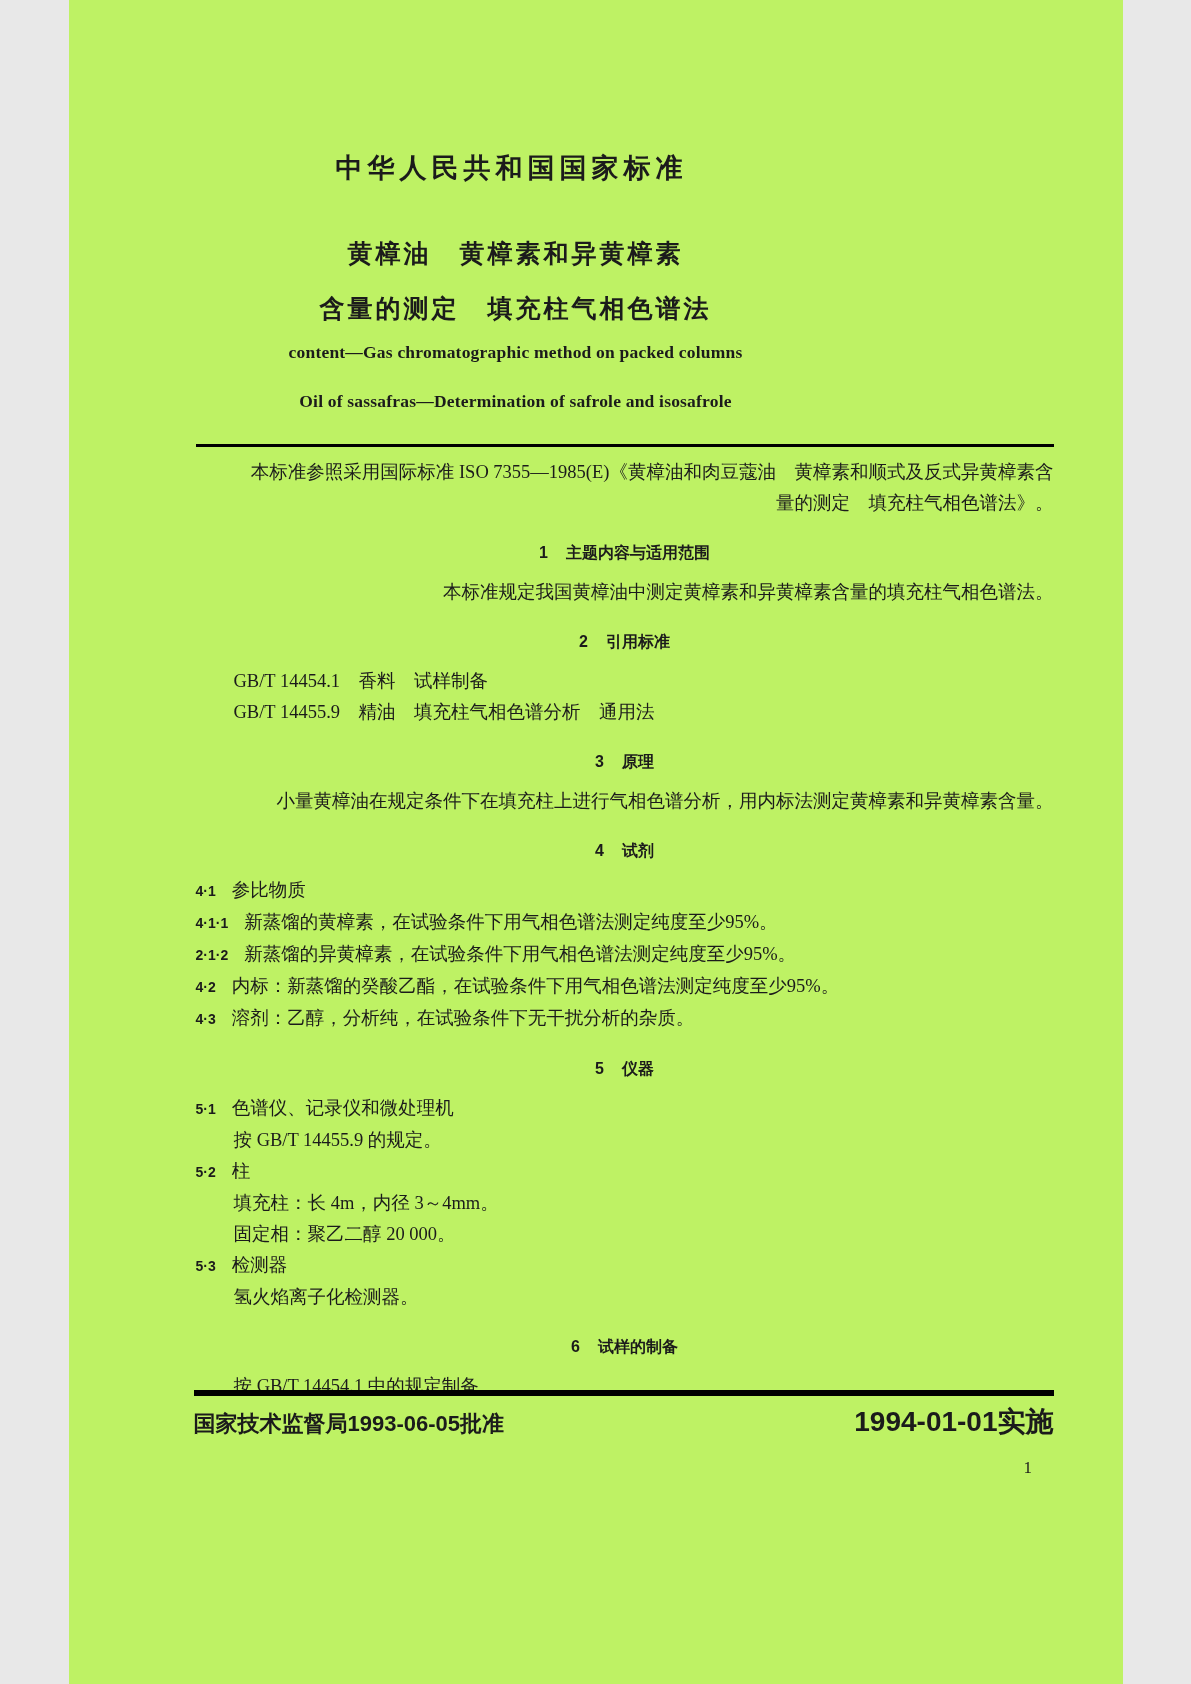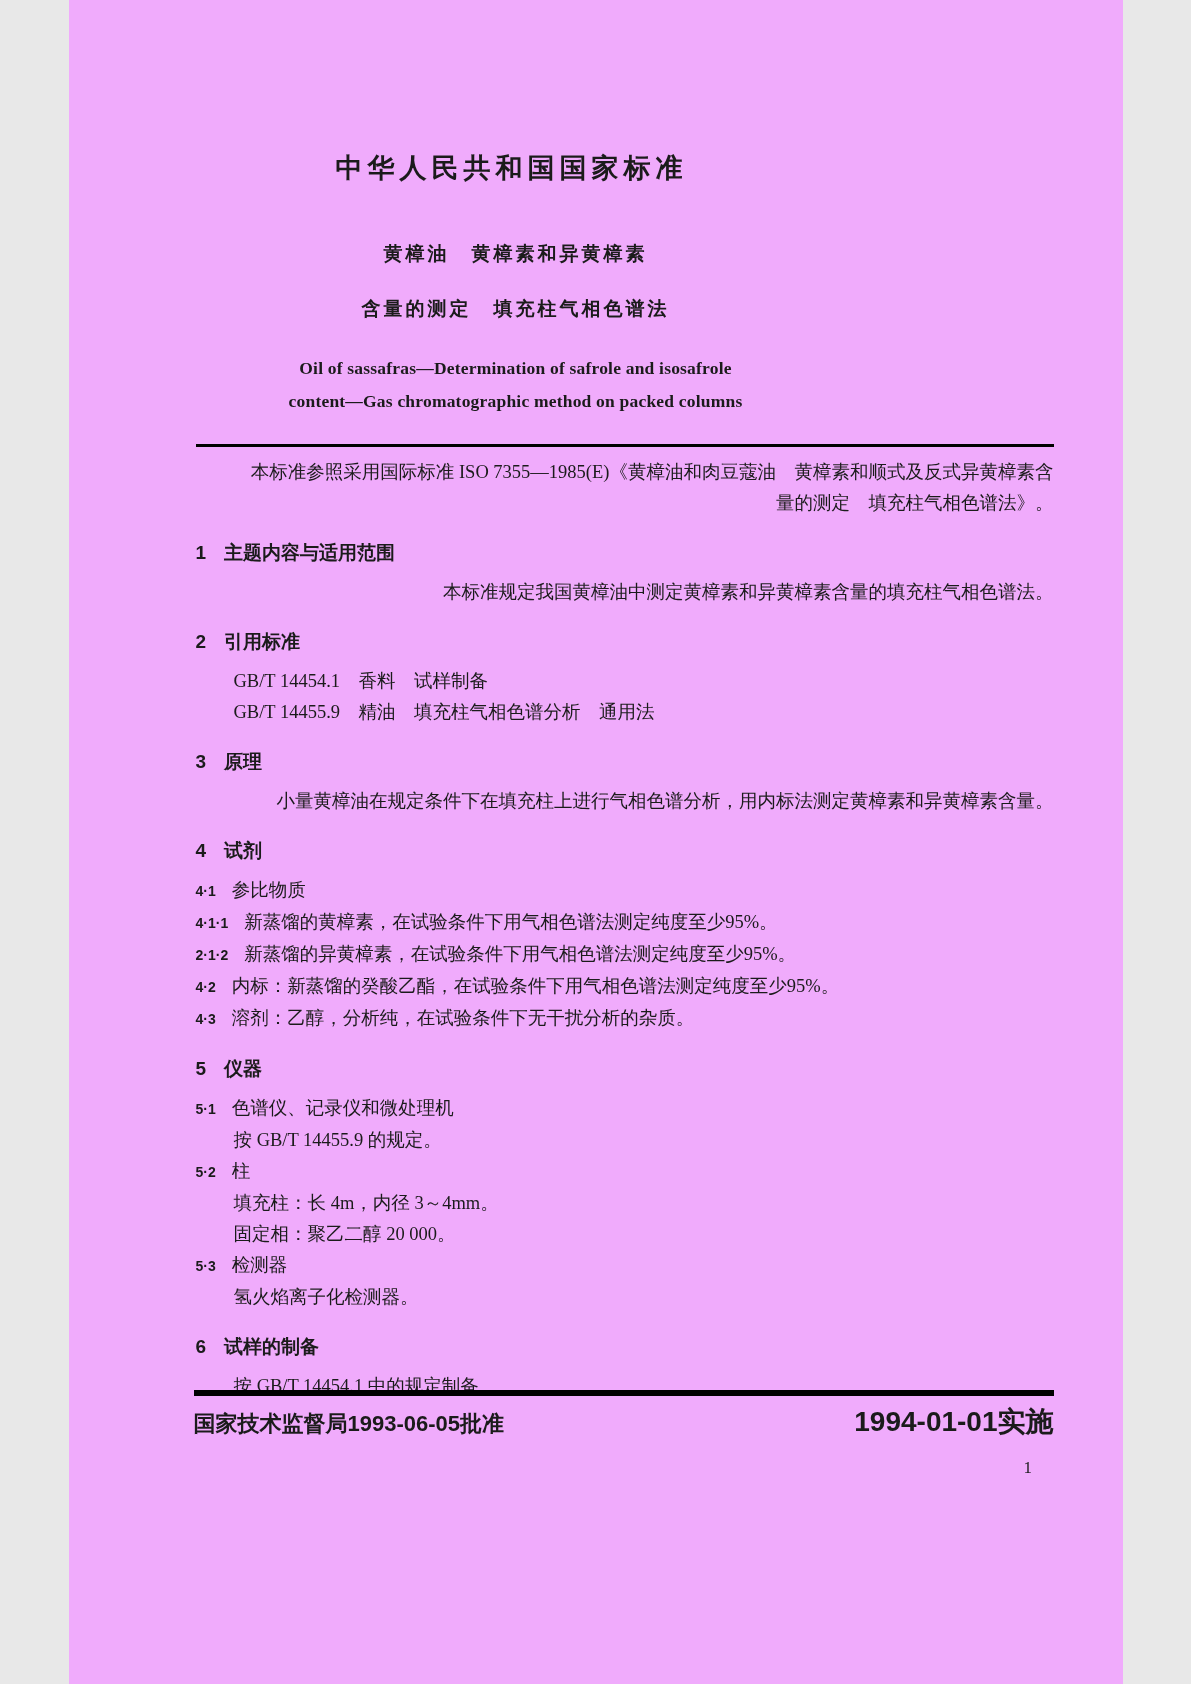--- a/index.html
+++ b/index.html
@@ -1,38 +1,38 @@
 <!DOCTYPE html>
 <html><head>
 <meta charset="utf-8">
 <style>
   html,body { margin:0; padding:0; background:#e8e8e8; }
   .page {
     position:relative;
     width:1054px; height:1684px;
     margin:0 auto;
-    background:#f0abfc;
+    background:#bef264;
     color:#1b1b1b;
     font-family:"Liberation Serif", serif;
     overflow:hidden;
   }
   .content { position:absolute; left:127px; top:0; width:858px; }
 
   .doc-header {
     margin-top:152px; margin-left:140px;
     font-family:"Liberation Sans", sans-serif;
     font-weight:bold; font-size:27px; line-height:32px;
     letter-spacing:5px;
   }
 
   .title-row { display:flex; margin-top:42px; }
   .title-block { width:640px; text-align:center; }
   .title-cn {
     font-family:"Liberation Sans", sans-serif;
-    font-weight:bold; font-size:19px; line-height:55px;
+    font-weight:bold; font-size:25px; line-height:55px;
     letter-spacing:3px;
   }
   .title-en {
     font-family:"Liberation Serif", serif;
     font-weight:bold; font-size:17.5px; line-height:33px;
     letter-spacing:0.2px;
   }
   .title-en.first { margin-top:16px; }
   .std-no {
     margin-left:auto; margin-right:6px; padding-top:10px;
@@ -44,21 +44,21 @@
 
   .para {
     margin:0; text-indent:2em;
     font-size:18.5px; line-height:31px;text-align:right;
   }
   .intro { margin-top:10px; }
 
   .sec-h {
     margin:18px 0 9px 0;
     font-family:"Liberation Sans", sans-serif;
-    font-weight:bold; font-size:19px; line-height:31px;
+    font-weight:bold; font-size:16px; line-height:31px;text-align:center;
   }
   .sec-num { margin-right:18px; }
 
   .clause { font-size:18.5px; line-height:31px; }
   .cnum {
     font-family:"Liberation Sans", sans-serif;
     font-weight:bold; font-size:14px; margin-right:16px;
   }
   .ind { padding-left:38px; font-size:18.5px; line-height:31px; }
 
@@ -83,22 +83,22 @@
 
 <div class="page">
   <div class="content">
 
     <div class="doc-header">中华人民共和国国家标准</div>
 
     <div class="title-row">
       <div class="title-block">
         <div class="title-cn">黄樟油　黄樟素和异黄樟素</div>
         <div class="title-cn">含量的测定　填充柱气相色谱法</div>
+        <div class="title-en">content—Gas chromatographic method on packed columns</div>
         <div class="title-en first">Oil of sassafras—Determination of safrole and isosafrole</div>
-        <div class="title-en">content—Gas chromatographic method on packed columns</div>
       </div>
     </div>
 
     <div class="rule"></div>
 
     <p class="para intro">本标准参照采用国际标准 ISO 7355—1985(E)《黄樟油和肉豆蔻油　黄樟素和顺式及反式异黄樟素含量的测定　填充柱气相色谱法》。</p>
 
     <div class="sec-h">
       <span class="sec-num">1</span><span class="sec-title">主题内容与适用范围</span>
     </div>

